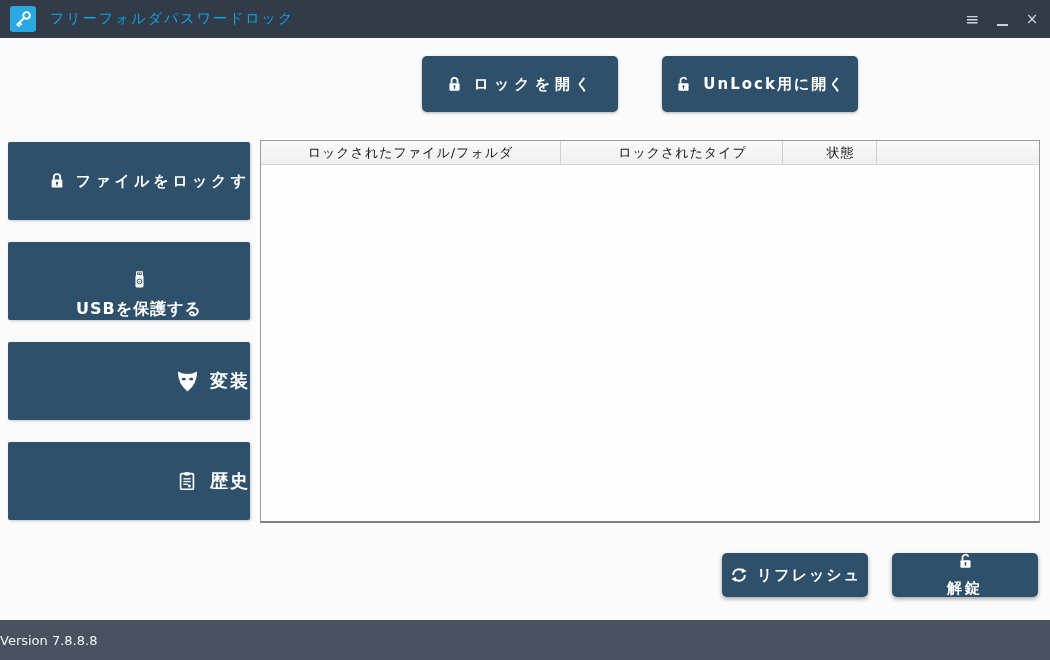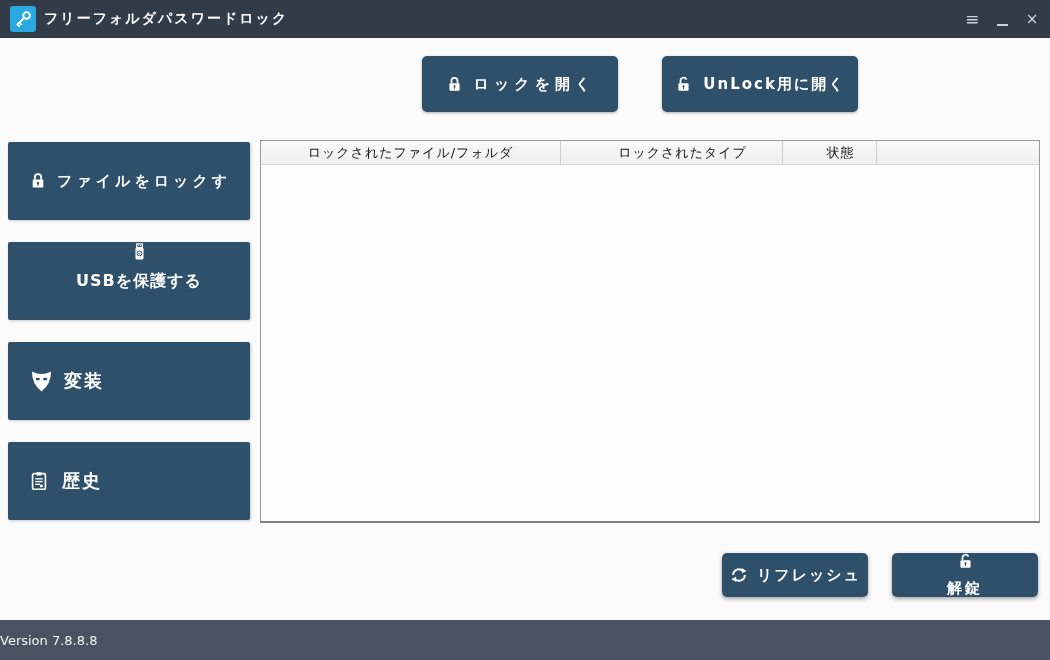--- a/index.html
+++ b/index.html
@@ -15,23 +15,22 @@
     position:absolute; left:0; top:0; width:1050px; height:38px;
     background:#323b48; display:flex; align-items:center;
   }
   .app-icon {
     width:26px; height:26px; margin-left:10px; border-radius:3px;
     background:#29a8e1; display:flex; align-items:center; justify-content:center;
     flex:0 0 auto;
   }
   .app-icon svg { width:20px; height:20px; }
   .win-title {
-    margin-left:8px; color:#ffffff; font-size:14px; letter-spacing:2px;
+    margin-left:14px; color:#0ea5e9; font-size:14px; letter-spacing:2px;
     white-space:nowrap;
-    font-weight:bold;
   }
   .win-controls {
     margin-left:auto; margin-right:4px; display:flex; align-items:center; gap:2px;
   }
   .ctrl {
     width:28px; height:30px; display:flex; align-items:center; justify-content:center;
     color:#ccd2d9; font-size:15px; cursor:default;
   }
   .ctrl.menu { font-size:17px; }
   .minbar { display:block; width:11px; height:2px; background:#ccd2d9; margin-top:12px; }
@@ -47,21 +46,21 @@
 
   
   .btn-top { top:56px; width:196px; height:56px; border-radius:5px;
              font-size:15px; letter-spacing:5px; gap:10px; }
   #btn-open-lock   { left:422px; }
   #btn-open-unlock { left:662px; letter-spacing:2px; }
 
   
   .btn-side {
     left:8px; width:242px; height:78px; border-radius:2px;
-    justify-content:flex-start; padding-left:20px; gap:9px;
+    justify-content:flex-end; padding-left:20px; gap:9px;
     box-shadow:1px 1px 3px rgba(0,0,0,0.20);
   }
   #btn-lock-files   { top:142px; font-size:15px; letter-spacing:4px; }
   #btn-protect-usb  { top:242px; font-size:16px; letter-spacing:1px;flex-direction:column; }
   #btn-disguise     { top:342px; font-size:18px; letter-spacing:2px; }
   #btn-history      { top:442px; font-size:18px; letter-spacing:2px;gap:12px; }
 
   
   .btn-foot { top:553px; width:146px; height:44px; border-radius:5px;
               font-size:15px; letter-spacing:3px; gap:8px;

